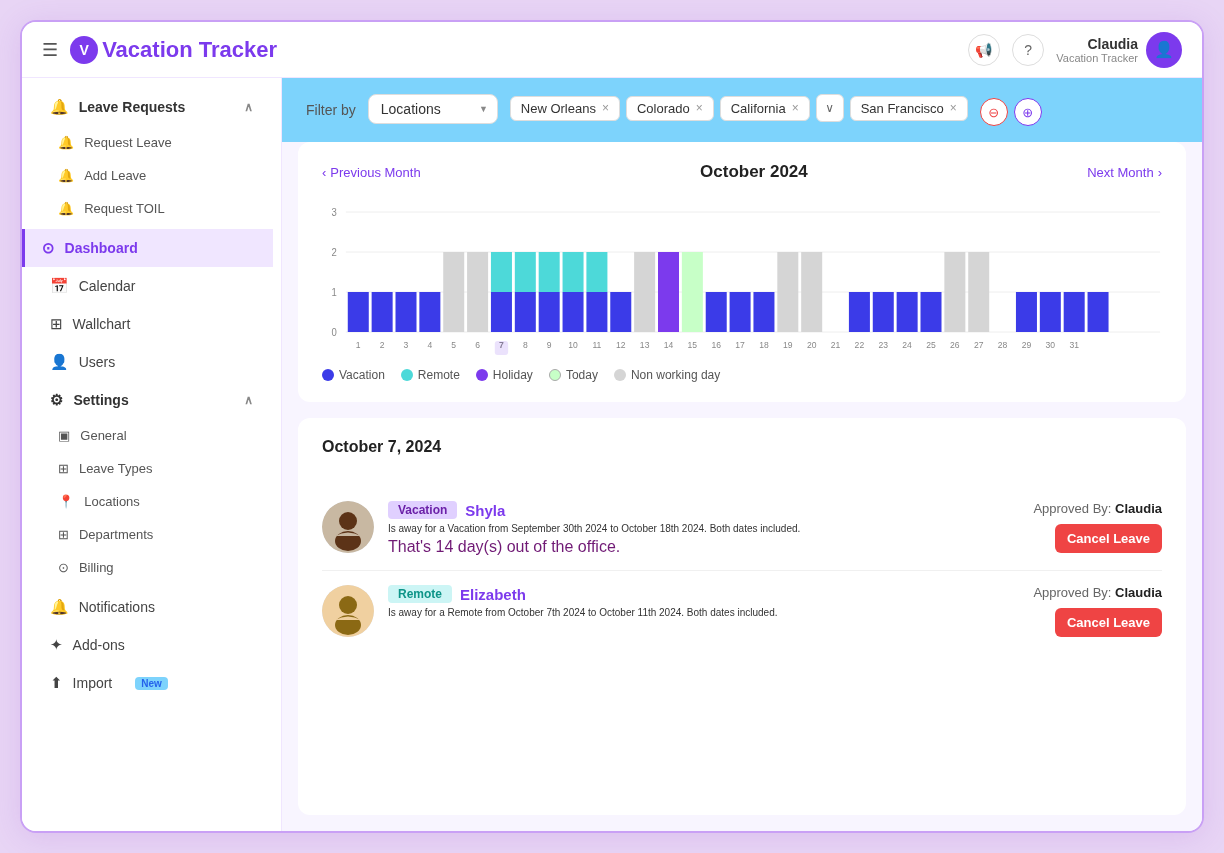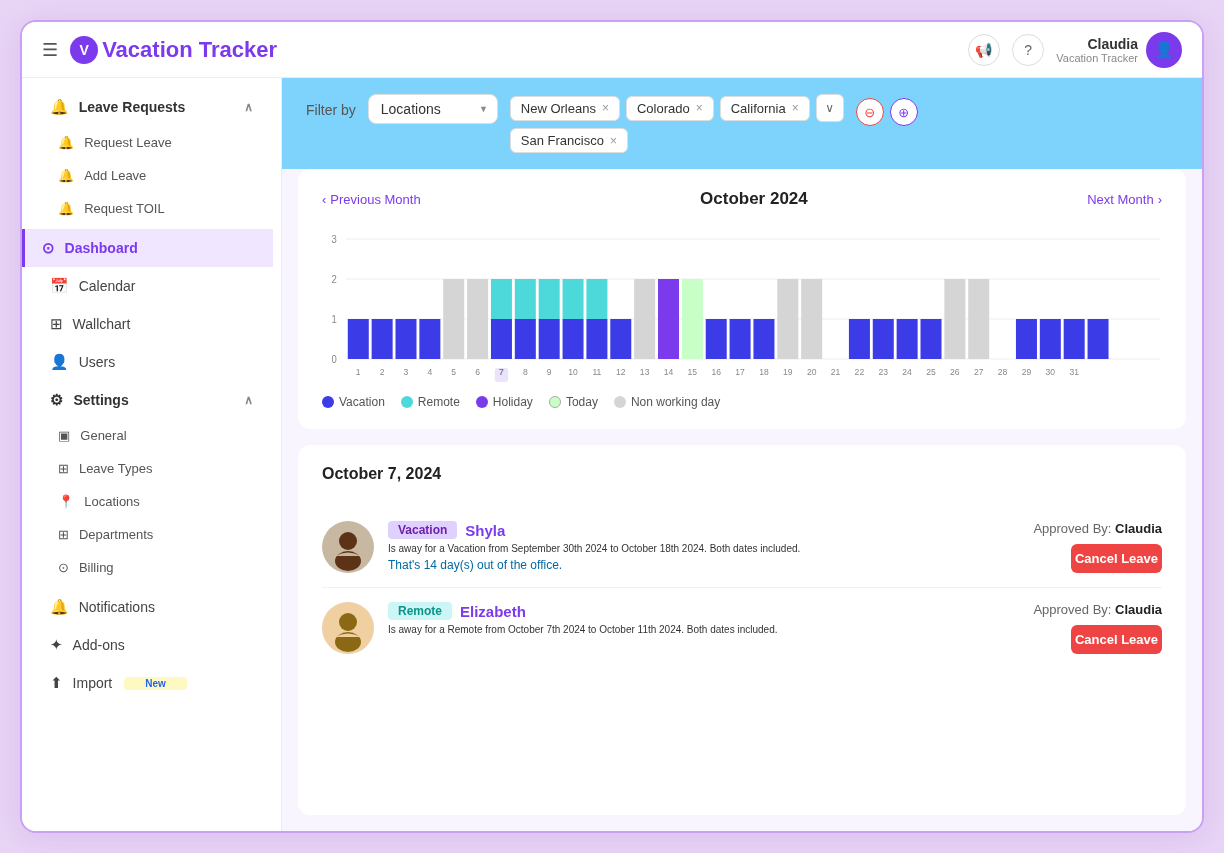--- a/index.html
+++ b/index.html
@@ -158,27 +158,27 @@
       display: flex;
       align-items: center;
       gap: 10px;
       padding: 9px 20px 9px 36px;
       cursor: pointer;
       color: #555;
       font-size: 13px;
     }
     .sidebar-sub-item .icon { font-size: 13px; }
     .new-badge {
-      background: #fef9c3;
+      background: #7dd3fc;
       color: #2563eb;
       font-size: 10px;
       font-weight: 600;
-      padding: 1px 21px;
+      padding: 1px 6px;
       border-radius: 4px;
-      margin-left: 2px;
+      margin-left: 13px;
     }
     
     .content {
       flex: 1;
       background: #f8f5ff;
       overflow-y: auto;
       padding: 0;
       display: flex;
       flex-direction: column;
     }
@@ -337,21 +337,21 @@
       background: #fff;
       margin: 0 16px 16px;
       border-radius: 12px;
       padding: 20px 24px;
       flex: 1;
     }
     .leave-date {
       font-size: 16px;
       font-weight: 700;
       color: #222;
-      margin-bottom: 24px;
+      margin-bottom: 31px;
     }
     .leave-card {
       display: flex;
       align-items: flex-start;
       gap: 14px;
       padding: 14px 0;
       border-bottom: 1px solid #f0f0f0;
     }
     .leave-card:last-child { border-bottom: none; }
     .avatar-img {
@@ -385,41 +385,41 @@
       font-size: 15px;
       font-weight: 700;
       color: #7c3aed;
     }
     .leave-desc {
       font-size: 10px;
       color: #333;
       margin-bottom: 4px;
     }
     .leave-sub {
-      font-size: 12px;
-      color: #0369a1;
+      font-size: 16px;
+      color: #701a75;
     }
     .leave-actions {
       display: flex;
       flex-direction: column;
       align-items: flex-end;
       gap: 8px;
       flex-shrink: 0;
     }
     .approved-text {
       font-size: 13px;
       color: #666;
     }
     .approved-text strong { color: #222; }
     .cancel-btn {
       background: #ef4444;
       color: #fff;
       border: none;
       border-radius: 6px;
-      padding: 7px 4px;
+      padding: 7px 12px;
       font-size: 13px;
       font-weight: 600;
       cursor: pointer;
     }
   </style>
 </head>
 <body>
 
 <div class="app-container">
 
@@ -530,21 +530,21 @@
 
     <div class="content">
 
       <div class="filter-bar">
         <span class="filter-label">Filter by</span>
         <div class="filter-select-wrapper">
           <select class="filter-select">
             <option>Locations</option>
           </select>
         </div>
-        <div style="display:flex;flex-direction:column;gap:6px;">
+        <div style="display:flex;flex-direction:row;gap:6px;">
           <div class="tags-row">
             <div class="tag">
               <span>New Orleans</span>
               <span class="remove">×</span>
             </div>
             <div class="tag">
               <span>Colorado</span>
               <span class="remove">×</span>
             </div>
             <div class="tag">

